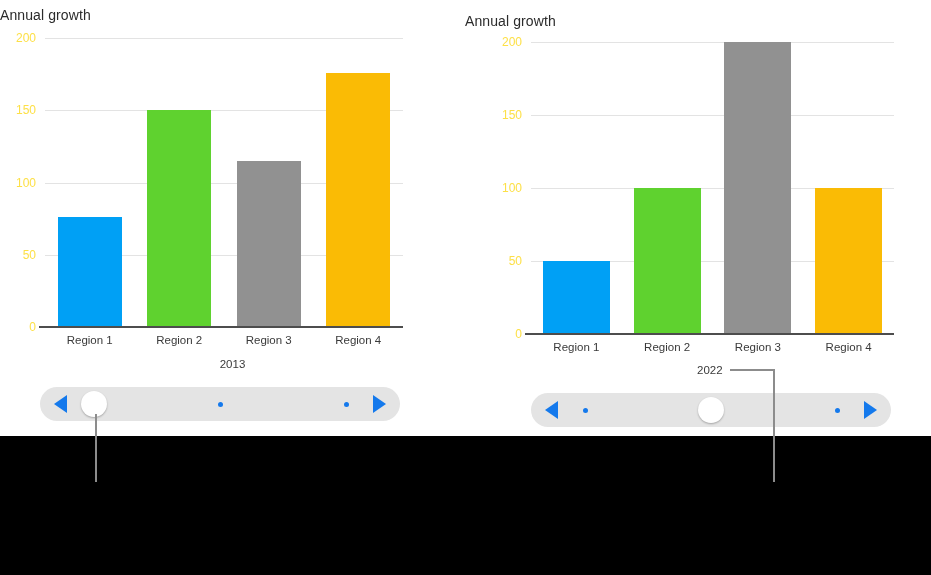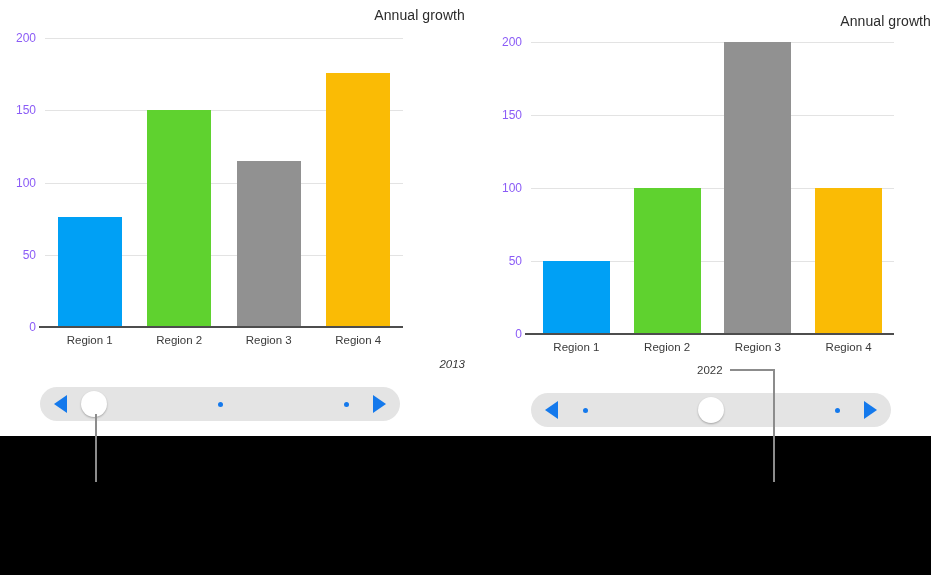--- a/index.html
+++ b/index.html
@@ -35,21 +35,21 @@
     position: absolute;
     top: 0;
     height: 436px;
   }
   .panel-left  { left: 0px;   width: 465px; }
   .panel-right { left: 465px; width: 466px; }
 
   .chart-title {
     position: absolute;
     width: 100%;
-    text-align: right;
+    text-align: left;
     font-size: 14px;
     color: #2b2b2b;
     letter-spacing: 0.1px;
   }
   .panel-left  .chart-title { top: 7px;  }
   .panel-right .chart-title { top: 13px; }
 
   
   .plot {
     position: absolute;
@@ -73,21 +73,21 @@
   }
   .panel-left  .axis-baseline { width: 364px; }
   .panel-right .axis-baseline { width: 369px; }
 
   .ytick {
     position: absolute;
     right: 100%;
     margin-right: 9px;
     transform: translateY(-50%);
     font-size: 12px;
-    color: #8b5cf6;
+    color: #fde047;
     white-space: nowrap;
   }
 
   
   .bars {
     position: absolute;
     left: 0; right: 0; bottom: 0; top: 0;
     display: flex;
     align-items: flex-end;
   }
@@ -121,23 +121,22 @@
 
   
   .year-caption {
     position: absolute;
     font-size: 11.5px;
     color: #3a3a3a;
     white-space: nowrap;
   }
   .panel-left .year-caption {
     left: 0; width: 100%;
-    text-align: right;
+    text-align: center;
     top: 358px;
-    font-style: italic;
   }
   .panel-right .year-caption {
     left: 232px;
     top: 364px;
   }
 
   
   .slider {
     position: absolute;
     height: 34px;

